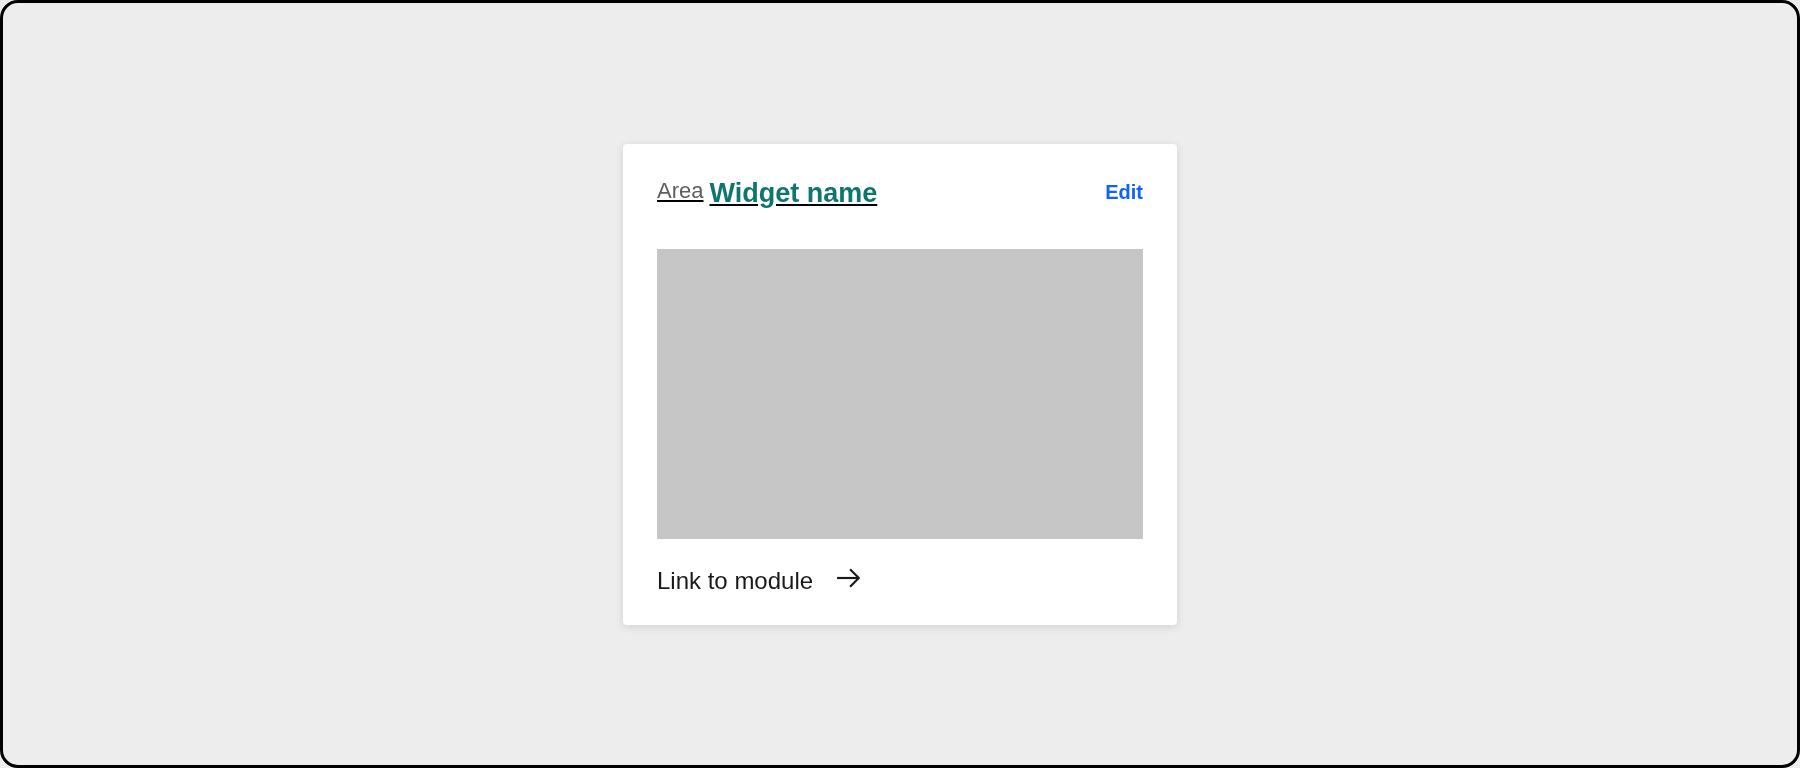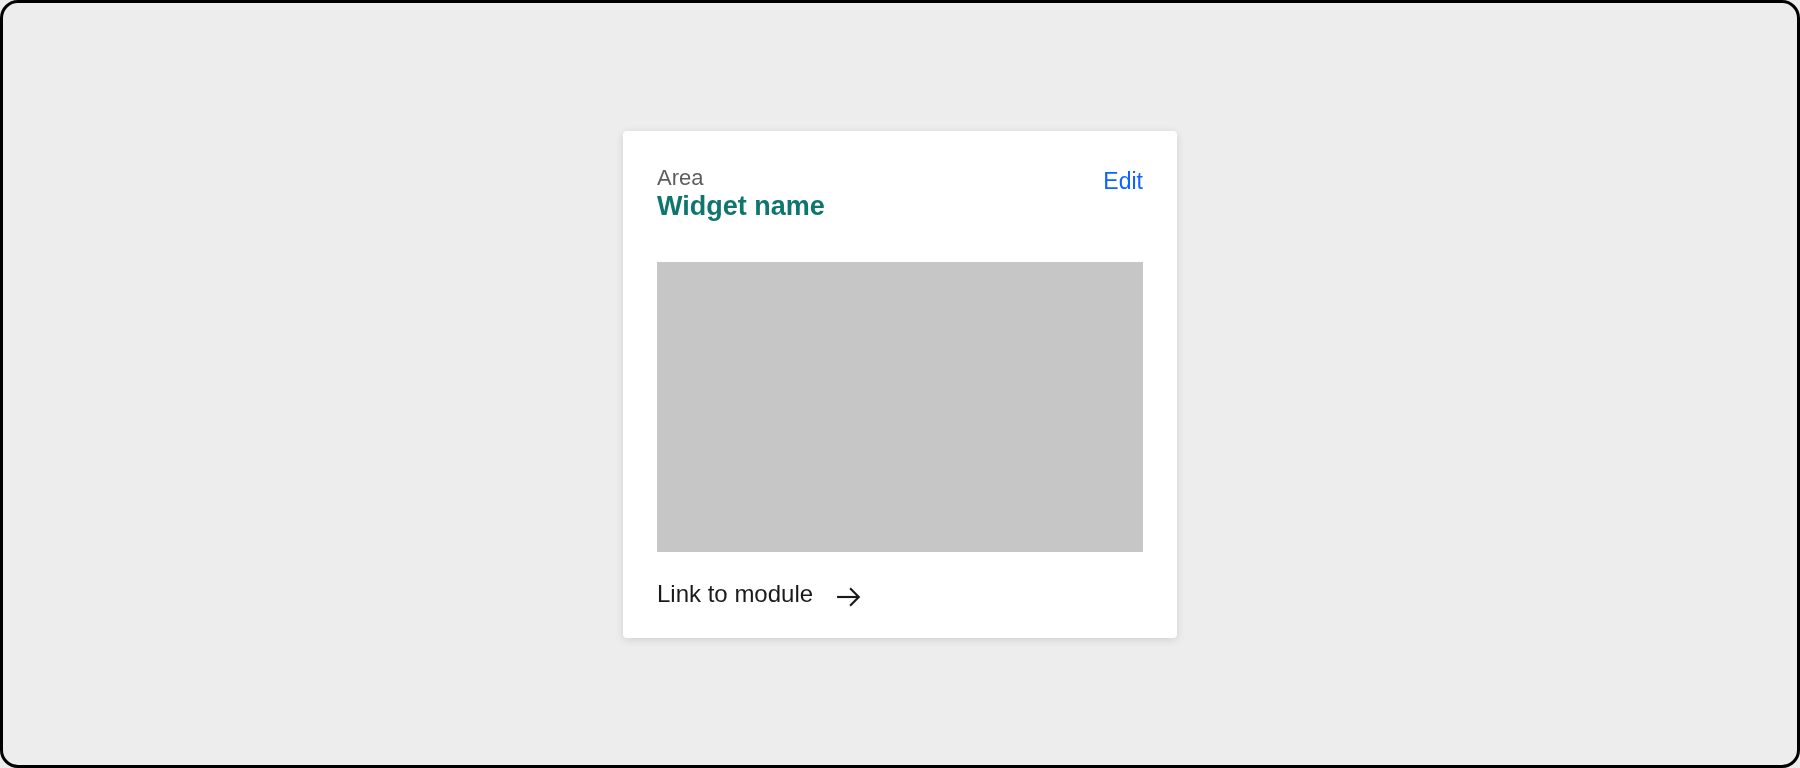--- a/index.html
+++ b/index.html
@@ -25,48 +25,50 @@
       box-shadow: 0 2px 8px rgba(0,0,0,0.12);
       padding: 34px 34px 30px 34px;
     }
     .card-header {
       display: flex;
       justify-content: space-between;
       align-items: flex-start;
     }
     .header-text {
       display: flex;
-      flex-direction: column;
+      flex-direction: row;
+      gap: 6px;
+      text-decoration: underline;
     }
     .area-label {
       font-size: 22px;
       color: #5e5e5e;
       font-weight: 400;
     }
     .widget-title {
       font-size: 27px;
       color: #0f766e;
       font-weight: 600;
     }
     .edit-link {
-      font-size: 23px;
+      font-size: 20px;
       color: #0f62fe;
-      font-weight: 400;
+      font-weight: 700;
       cursor: pointer;
       margin-top: 3px;
     }
     .placeholder-block {
       width: 100%;
       height: 290px;
       background: #c6c6c6;
       margin-top: 40px;
     }
     .module-link {
       display: inline-flex;
-      align-items: flex-end;
+      align-items: flex-start;
       gap: 23px;
       margin-top: 28px;
       font-size: 24px;
       color: #1a1a1a;
       font-weight: 400;
       cursor: pointer;
     }
     .arrow-icon {
       width: 26px;
       height: 22px;

